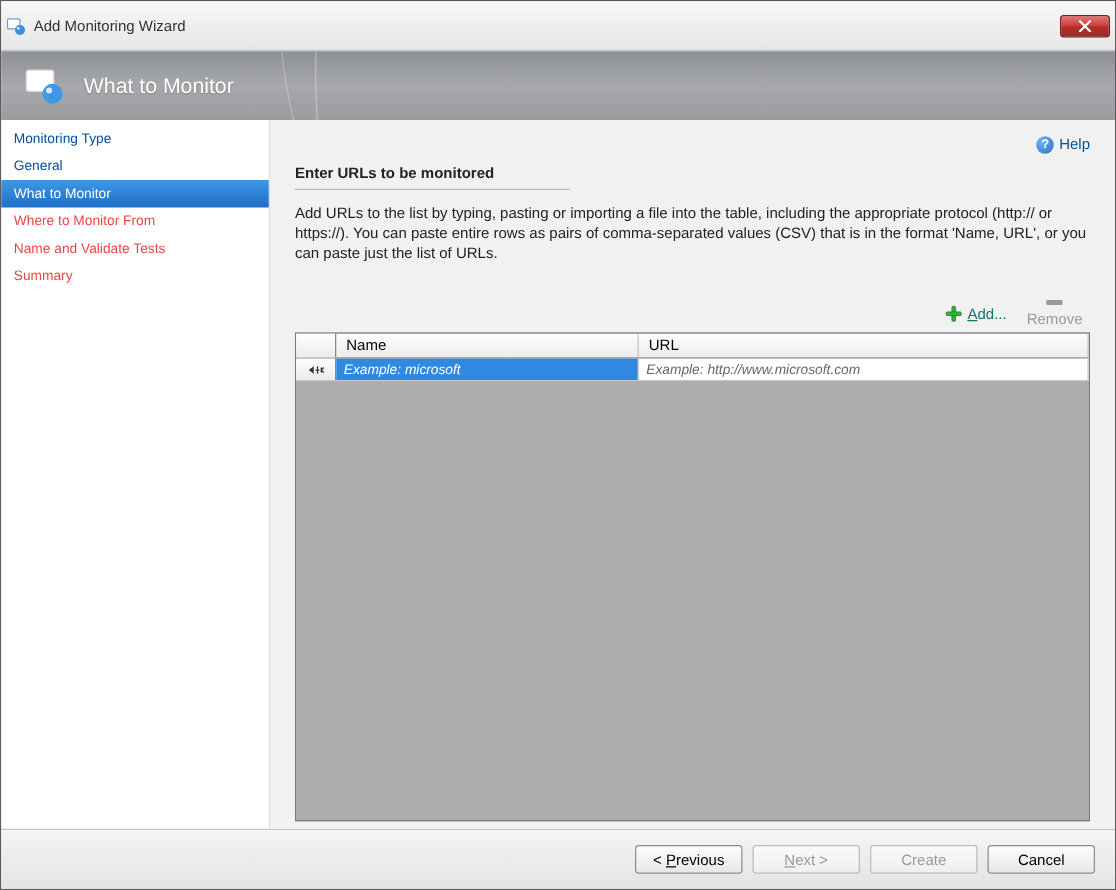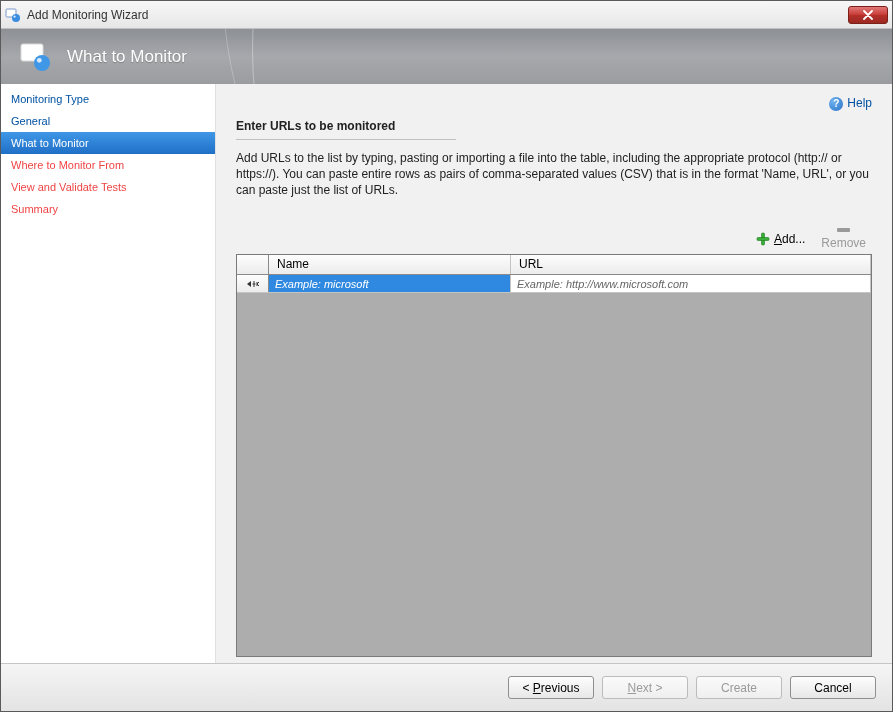--- a/index.html
+++ b/index.html
@@ -13,21 +13,21 @@
     width: 893px;
     height: 712px;
     border: 1px solid #5a5a5a;
     background: #fff;
     display: flex;
     flex-direction: column;
     position: relative;
   }
   
   .title-bar {
-    height: 28px;
+    height: 40px;
     background: linear-gradient(to bottom, #f8f8f8, #e6e6e6);
     border-bottom: 1px solid #c0c0c0;
     display: flex;
     align-items: center;
     padding: 0 4px;
   }
   .title-bar .app-icon {
     width: 16px; height: 16px;
     margin-right: 6px;
     display:flex; align-items:center; justify-content:center;
@@ -172,21 +172,21 @@
     padding-right: 6px;
     margin-bottom: 4px;
   }
   .tool-link {
     font-size: 12px;
     cursor: pointer;
     display:inline-flex;
     align-items:center;
     gap:4px;
   }
-  .tool-link.add { color: #000000; justify-content: center; }
+  .tool-link.add { color: #0f766e; justify-content: center; }
   .tool-link.add .u { text-decoration: underline; }
   .tool-link.remove { color: #9a9a9a; flex-direction: column; }
   .tool-link.remove .dash{
     display:inline-block;
     width:13px; height:4px;
     background:#9a9a9a;
     border-radius:1px;
   }
   .plus-icon {
     width:14px; height:14px;
@@ -325,21 +325,21 @@
     <span class="banner-title">What to Monitor</span>
   </div>
 
   <div class="body">
 
     <div class="sidebar">
       <div class="nav-item">Monitoring Type</div>
       <div class="nav-item">General</div>
       <div class="nav-item active">What to Monitor</div>
       <div class="nav-item muted">Where to Monitor From</div>
-      <div class="nav-item muted">View and Validate Tests</div>
+      <div class="nav-item muted">Name and Validate Tests</div>
       <div class="nav-item muted">Summary</div>
     </div>
 
     <div class="content">
 
       <div class="help-row">
         <span class="help-link">
           <span class="help-icon">?</span><span>Help</span>
         </span>
       </div>

